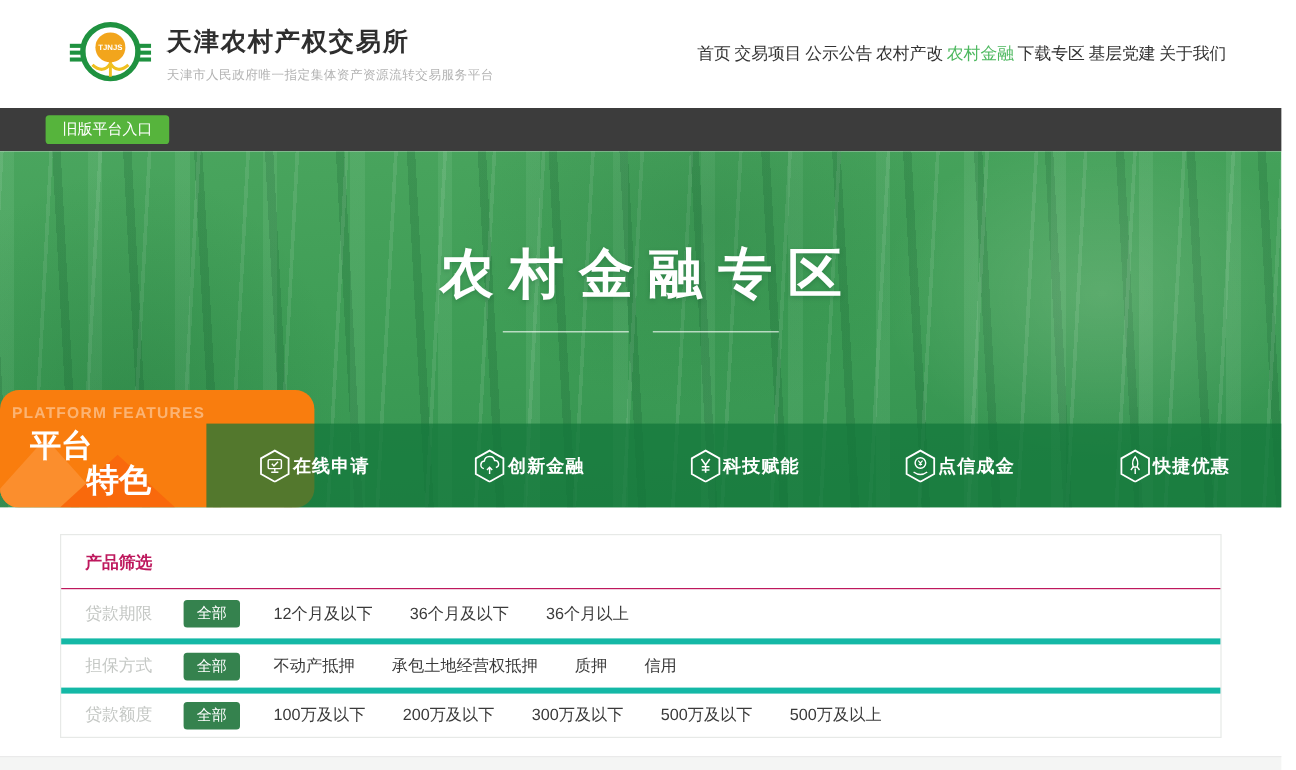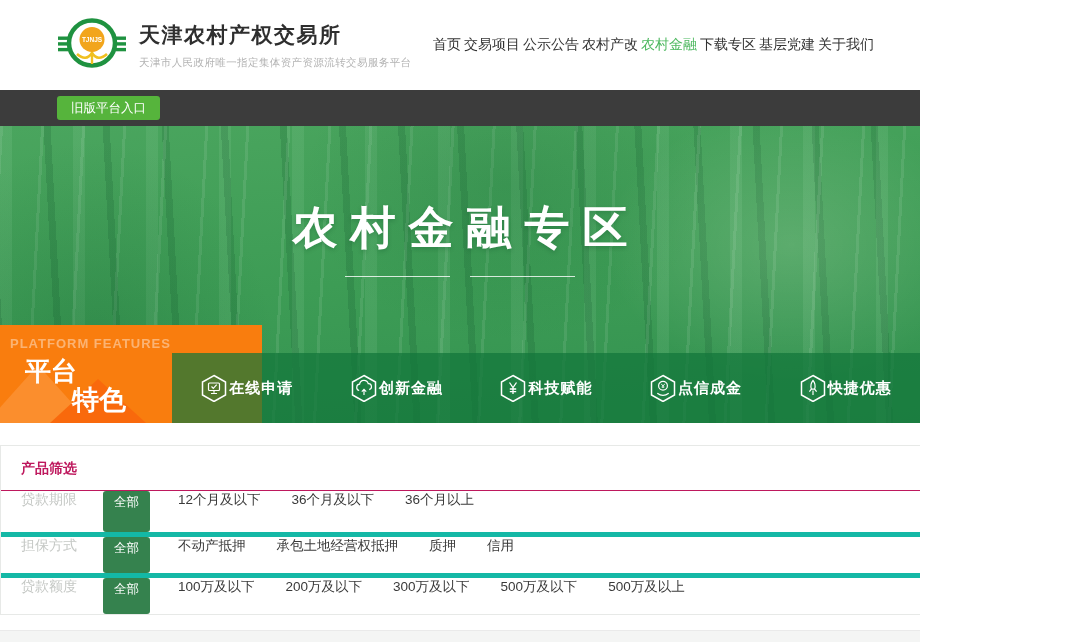--- a/index.html
+++ b/index.html
@@ -1,29 +1,29 @@
 <!DOCTYPE html>
 <html><head>
 <meta charset="utf-8">
 <style>
   * { margin:0; padding:0; box-sizing:border-box; }
   body { background:#fff; font-family:"Liberation Sans", sans-serif; }
-  .page { width:920px; height:642px; position:relative; overflow:hidden; background:#fff; }
+  .page { width:1068px; height:642px; position:relative; overflow:hidden; background:#fff; }
 
   
   .header { height:90px; display:flex; align-items:center; padding:0 46px 0 58px; background:#fff; }
   .brand { display:flex; align-items:center; gap:13px; }
   .brand-title { font-size:21px; font-weight:bold; color:#2e2e2e; letter-spacing:1.5px; }
   .brand-sub { font-size:10.5px; color:#b3b3b3; margin-top:7px; letter-spacing:0.4px; }
   .main-nav { margin-left:auto; display:flex; gap:3px; align-items:center; }
   .nav-item { font-size:14px; color:#333; cursor:pointer; white-space:nowrap; }
   .nav-item.active { color:#4db85f; }
 
   
-  .topbar { height:36px; background:#3c3c3c; display:flex; align-items:center; padding-left:57px; }
+  .topbar { height:36px; background:#3c3c3c; display:flex; align-items:center; padding-left:38px; }
   .old-btn { background:#56b43c; color:#fff; font-size:12.5px; padding:6px 14px; border-radius:3px; cursor:pointer; line-height:1; }
 
   
   .hero { height:297px; position:relative; overflow:hidden;text-decoration:underline; }
   .hero-bg { position:absolute; inset:0;
     background:
       radial-gradient(ellipse 300px 220px at 86% 40%, rgba(255,255,235,.16), transparent 62%),
       radial-gradient(ellipse 280px 320px at 10% 75%, rgba(18,92,46,.24), transparent 65%),
       radial-gradient(ellipse 340px 260px at 55% 20%, rgba(22,100,52,.20), transparent 60%),
       repeating-linear-gradient(93deg, rgba(255,255,255,.09) 0 3px, transparent 3px 41px),
@@ -34,42 +34,42 @@
   .hero-title { position:absolute; top:72px; left:0; width:100%; text-align:center;
     font-size:45px; font-weight:bold; color:#fff; letter-spacing:13px; padding-left:13px;
     text-shadow:0 2px 4px rgba(0,60,30,.22); z-index:1; }
   .hero-tagline { position:absolute; top:150px; left:0; width:100%; display:flex;
     justify-content:center; align-items:center; gap:20px; color:#fff; font-size:18px;
     letter-spacing:4px; z-index:1; }
   .tagline-line { width:105px; height:1px; background:rgba(255,255,255,.8); }
 
   
   .orange-box { position:absolute; left:0; top:199px; width:262px; height:98px;
-    background:#f97d0e; z-index:1; overflow:hidden; }
+    background:#f97d0e; z-index:1; overflow:hidden;border-radius:16px; }
   .eyebrow { margin:11px 0 0 10px; font-size:13px; font-weight:bold;
     color:rgba(255,255,255,.42); letter-spacing:1px; position:relative; z-index:2; }
   .pf1 { margin:7px 0 0 25px; font-size:26px; font-weight:bold; color:#fff; line-height:1; position:relative; z-index:2; }
   .pf2 { margin:3px 0 0 72px; font-size:27px; font-weight:bold; color:#fff; line-height:1; position:relative; z-index:2; }
   .mtn { position:absolute; bottom:0; width:0; height:0; z-index:1; }
   .mtn-a { left:-14px; border-left:52px solid transparent; border-right:52px solid transparent; border-bottom:58px solid #fb8e2d; }
   .mtn-b { left:50px; border-left:48px solid transparent; border-right:48px solid transparent; border-bottom:44px solid #f9690c; }
 
   
   .tabbar { position:absolute; left:172px; top:227px; right:0; height:70px;
     background:rgba(18,118,58,.72); z-index:2; display:flex; }
   .tab { flex:1; display:flex; align-items:center; justify-content:center; gap:1px;
     color:#fff; font-size:15px; font-weight:bold; letter-spacing:1px; cursor:pointer; }
   .tab-icon { width:28px; height:28px; display:inline-flex; }
   .tab-icon svg { width:28px; height:28px; }
 
   
   .filter-card { width:968px; margin:22px auto 0; background:#fff; border:1px solid #e7e9e7; }
   .card-title { padding:14px 20px 12px; font-size:14px; font-weight:bold; color:#be185d;
     border-bottom:1px solid #be185d; }
-  .frow { display:flex; padding:0 20px; height:41px; }
+  .frow { display:flex; align-items:center; padding:0 20px; height:41px; }
   .frow + .frow { border-top:5px solid #14b8a6; }
   .frow-label { width:62px; font-size:14px; color:#c5c8c5; margin-right:20px; flex-shrink:0; }
   .chip { background:#35824e; color:#fff; font-size:12.5px; padding:4px 11px; border-radius:3px;
     margin-right:28px; cursor:pointer; line-height:1.2; }
   .opt { font-size:13.5px; color:#3a3a3a; margin-right:31px; cursor:pointer; white-space:nowrap; }
 
   
   .footer-strip { margin-top:15px; height:17px; background:#f4f5f4; border-top:1px solid #eaeaea; }
 </style>
 </head>

